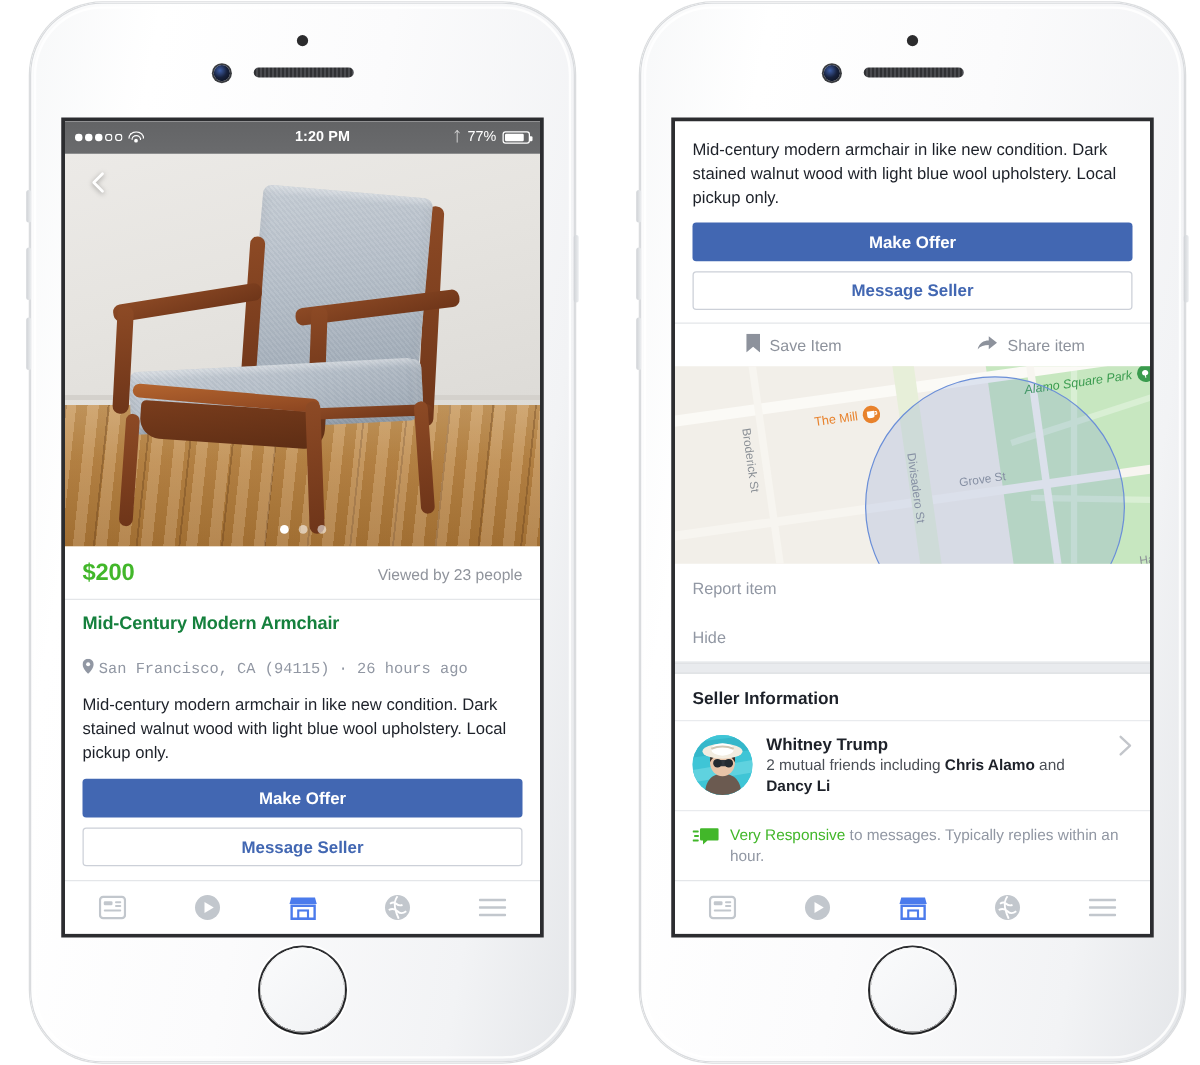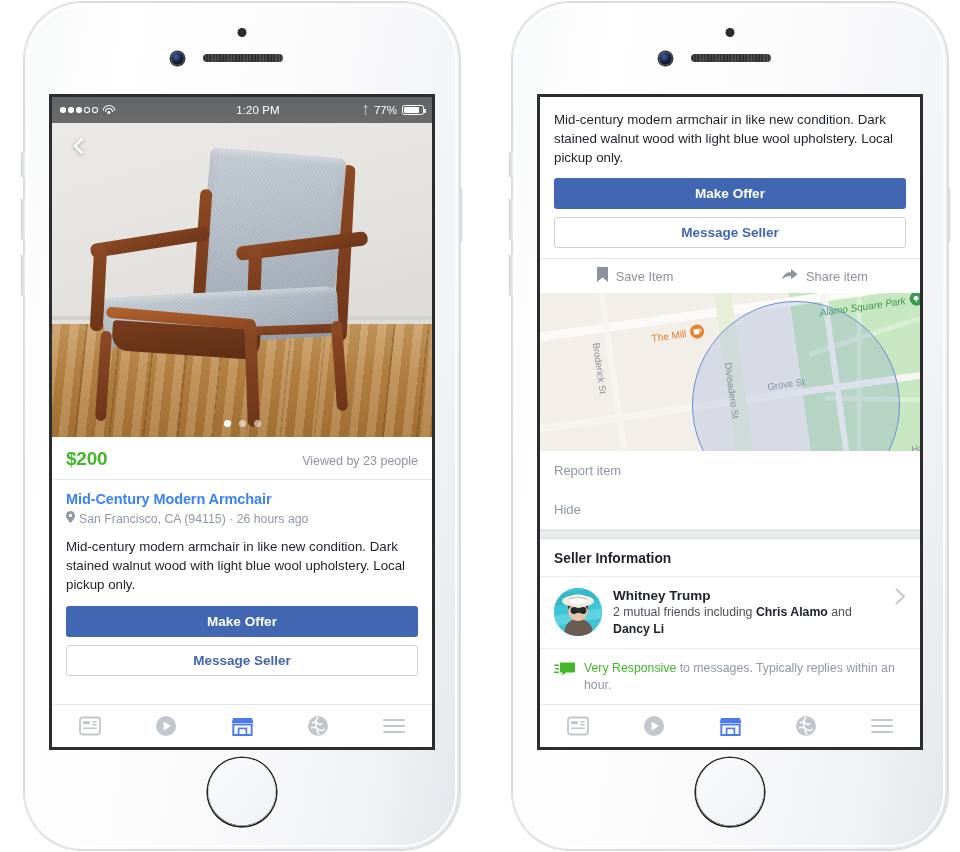--- a/index.html
+++ b/index.html
@@ -72,21 +72,21 @@
   .sb-left{ display:flex; align-items:center; gap:5px; }
   .sig-dots{ display:flex; gap:2.5px; align-items:center;}
   .sig-dots i{ width:5.5px; height:5.5px; border-radius:50%; background:#fff; display:block;}
   .sig-dots i.off{ background:transparent; box-shadow:inset 0 0 0 1px #fff; }
   .wifi{ position:relative; width:13px; height:10px; }
   .wifi span{ position:absolute; left:50%; transform:translateX(-50%); border:1.4px solid #fff;
     border-bottom:none; border-radius:50% 50% 0 0 / 100% 100% 0 0; }
   .wifi span:nth-child(1){ width:13px; height:6px; top:0; }
   .wifi span:nth-child(2){ width:8px; height:4px; top:3px; }
   .wifi span:nth-child(3){ width:3.4px; height:3.4px; top:6px; border-radius:50%; background:#fff; border:none;}
-  .sb-center{ position:absolute; left:0; right:0; text-align:center; font-weight:normal; letter-spacing:.1px;padding-left:32px;}
+  .sb-center{ position:absolute; left:0; right:0; text-align:center; font-weight:bold; letter-spacing:.1px;padding-left:32px;}
   .sb-right{ margin-left:auto; display:flex; align-items:center; gap:5px; z-index:2;}
   .bt{ font-size:11px; line-height:1; }
   .battery{ position:relative; width:22px; height:10.5px; border:1.2px solid #fff; border-radius:2.4px; }
   .battery::after{ content:""; position:absolute; right:-3.4px; top:3px; width:2px; height:4.5px;
     background:#fff; border-radius:0 1px 1px 0;}
   .battery i{ position:absolute; left:1.2px; top:1.2px; bottom:1.2px; width:74%; background:#fff; border-radius:1px; display:block;}
 
   
   .photo{ position:relative; height:314px; overflow:hidden;
     background:linear-gradient(180deg,#e9e7e4 0%,#e6e4e1 58%,#dedbd7 63%,#dedbd7 64%,#c58e4e 64.5%,#b9833f 100%); }
@@ -131,22 +131,22 @@
   .back-btn svg{ display:block; filter: drop-shadow(0 1px 2px rgba(0,0,0,.35)); }
   .dots{ position:absolute; bottom:10px; left:0; right:0; display:flex; gap:8px; justify-content:center; z-index:4; }
   .dots i{ width:7px; height:7px; border-radius:50%; background:rgba(255,255,255,.55); display:block; }
   .dots i.on{ background:#fff; }
 
   
   .price-row{ display:flex; align-items:baseline; padding:11px 14px 9px; border-bottom:1px solid #e4e6e9; }
   .price{ color:#42b72a; font-size:19px; font-weight:bold; letter-spacing:-.2px; }
   .viewed{ margin-left:auto; color:#90949c; font-size:12.5px; }
   .title-block{ padding:11px 14px 8px; }
-  .item-title{ font-size:14.5px; font-weight:bold; color:#3b82f6; letter-spacing:-.1px; }
-  .meta{ display:flex; align-items:center; gap:4px; margin-top:4px; color:#9197a3; font-size:12.3px; }
+  .item-title{ font-size:14.5px; font-weight:bold; color:#15803d; letter-spacing:-.1px; }
+  .meta{ display:flex; align-items:center; gap:4px; margin-top:20px; color:#9197a3; font-size:12.3px;font-family:Liberation Mono, monospace; }
   .pin{ flex:none; }
   .desc{ padding:3px 14px 12px; color:#1d2129; font-size:13.3px; line-height:19px; }
   .btns{ padding:0 14px 7px; }
   .btn-primary{ display:block; width:100%; height:31px; line-height:31px; text-align:center;
     background:#4267b2; color:#fff; font-size:13.5px; font-weight:bold; border-radius:3px; cursor:pointer; }
   .btn-secondary{ display:block; width:100%; height:31px; line-height:29px; text-align:center;
     background:#fff; color:#4267b2; font-size:13.5px; font-weight:bold;
     border:1px solid #ccd0d8; border-radius:3px; margin-top:8px; cursor:pointer; }
 
   

